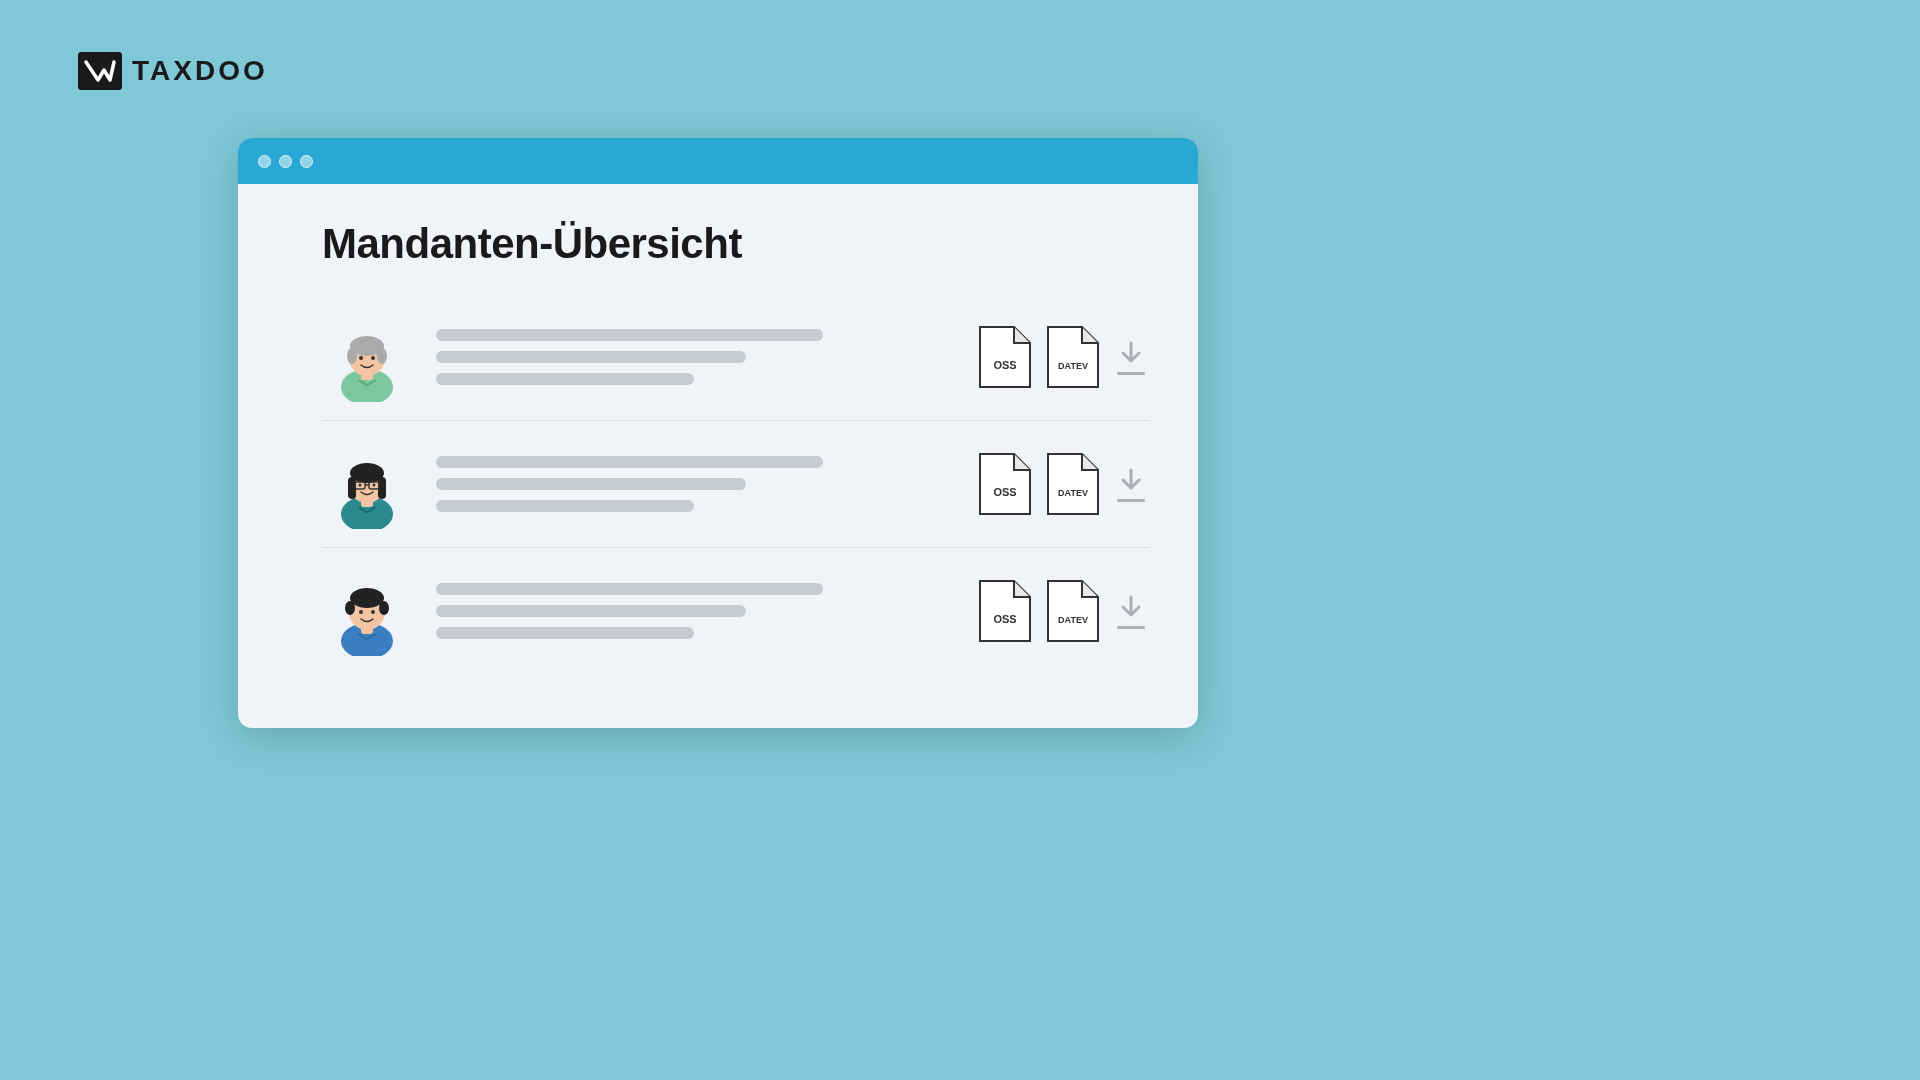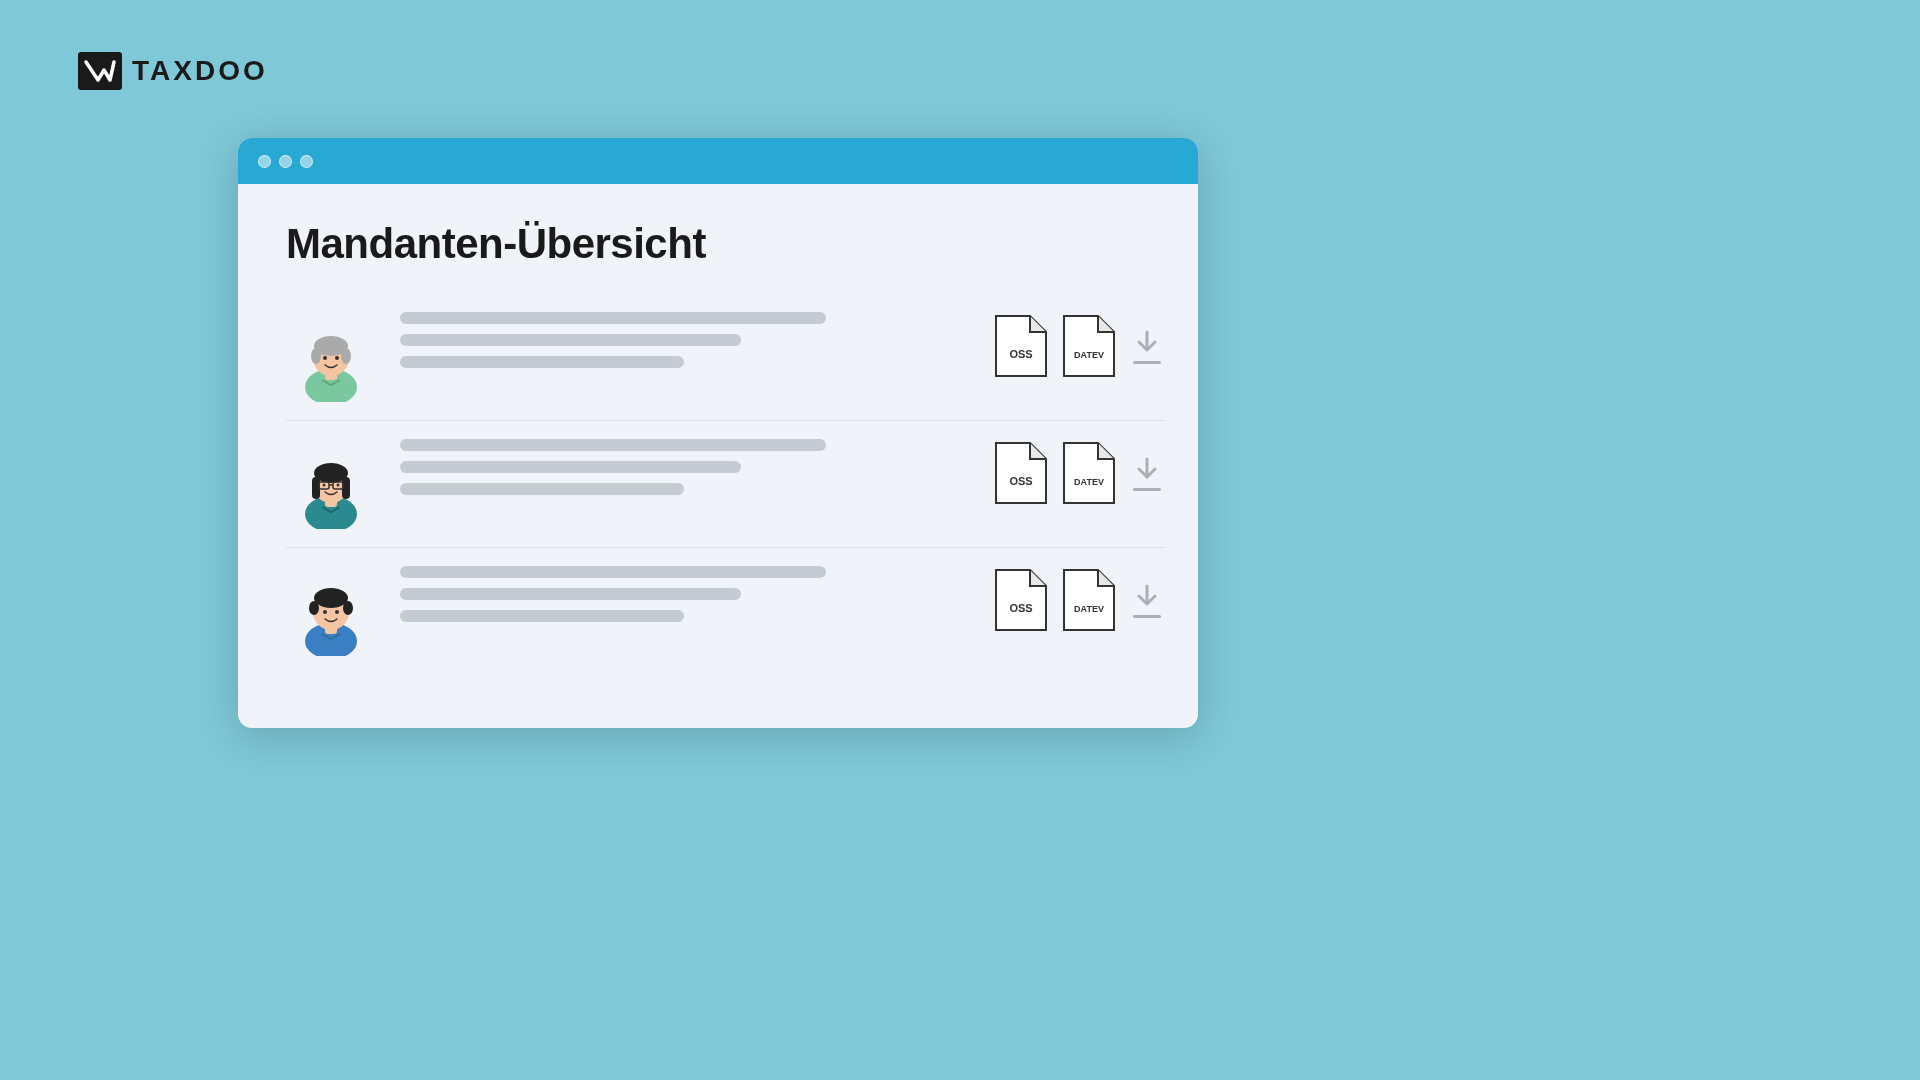--- a/index.html
+++ b/index.html
@@ -60,21 +60,22 @@
 
     .traffic-light {
       width: 13px;
       height: 13px;
       border-radius: 50%;
       background: rgba(255,255,255,0.5);
       border: 1.5px solid rgba(255,255,255,0.6);
     }
 
     .browser-content {
-      padding: 36px 32px 32px 48px;
+      padding: 36px 48px 32px 48px;
+      margin-left: 36px;
     }
 
     
     .header-row {
       display: flex;
       align-items: center;
       justify-content: space-between;
       margin-bottom: 32px;
     }
 
@@ -99,21 +100,21 @@
 
     
     .client-list {
       display: flex;
       flex-direction: column;
       gap: 6px;
     }
 
     .client-row {
       display: flex;
-      align-items: flex-start;
+      align-items: center;
       gap: 24px;
       padding: 12px 0;
     }
 
     .avatar-container {
       width: 90px;
       height: 90px;
       flex-shrink: 0;
     }
 

